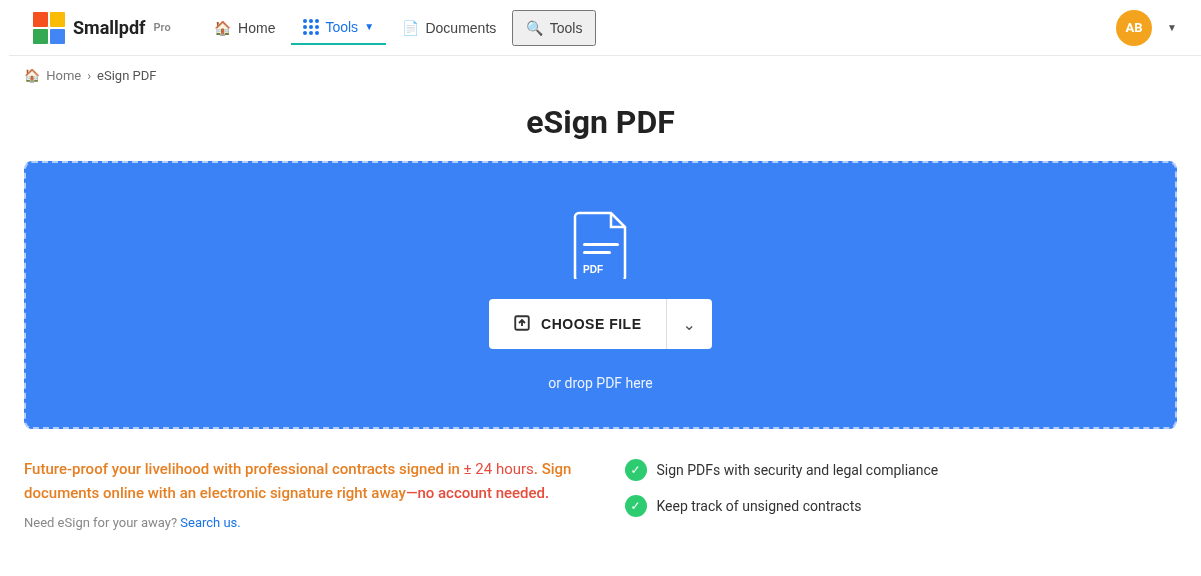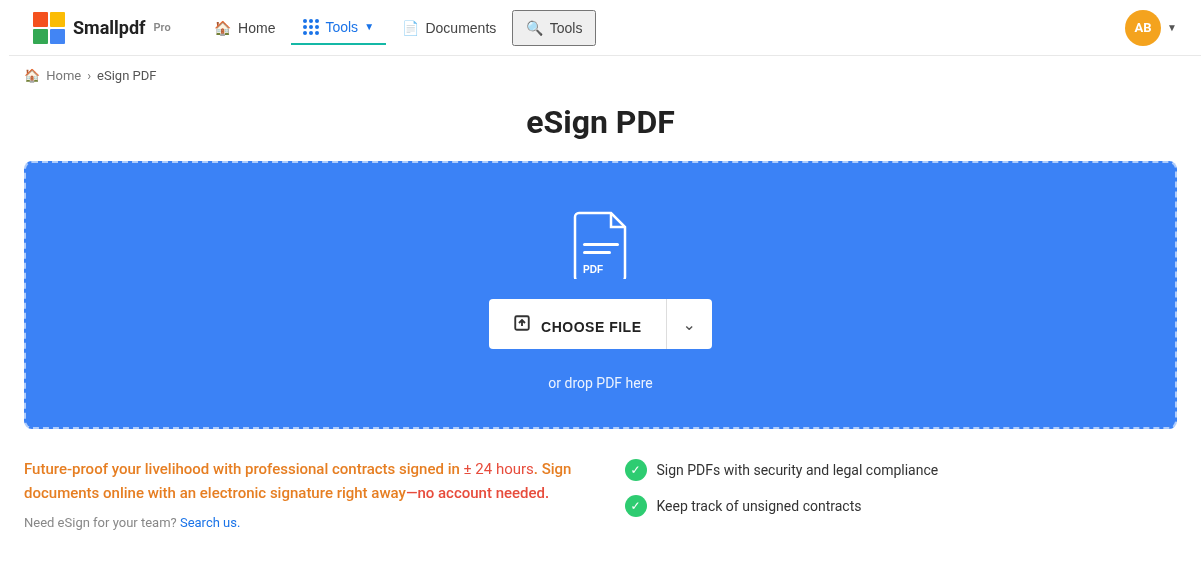--- a/index.html
+++ b/index.html
@@ -51,23 +51,23 @@
       display: flex; flex-direction: column; align-items: center;
       justify-content: center;
       padding: 48px 0 36px;
       cursor: pointer;
     }
     .pdf-icon-wrapper { margin-bottom: 16px; }
 
     
     .choose-file-row { display: flex; align-items: center; gap: 0; }
     .choose-file-btn {
-      display: flex; align-items: flex-end; gap: 10px;
+      display: flex; align-items: center; gap: 10px;
       background: #fff; border: none; border-radius: 4px 0 0 4px;
-      padding: 14px 24px; font-size: 14px; font-weight: 700; letter-spacing: 0.5px;
+      padding: 2px 24px; font-size: 14px; font-weight: 700; letter-spacing: 0.5px;
       color: #222; cursor: pointer; height: 50px;
     }
     .choose-file-divider { width: 1px; height: 50px; background: #ddd; }
     .choose-file-dropdown {
       background: #fff; border: none; border-radius: 0 4px 4px 0;
       padding: 0 16px; height: 50px; cursor: pointer; font-size: 16px; color: #555;
       display: flex; align-items: center;
     }
     .drop-hint {
       margin-top: 26px; font-size: 14px; color: rgba(255,255,255,0.9);
@@ -144,21 +144,21 @@
       <span>📄</span>
       <span>Documents</span>
     </button>
 
     <button class="nav-search">
       <span>🔍</span>
       <span>Tools</span>
     </button>
   </div>
 
-  <div style="display:flex;align-items:center;gap:4px;">
+  <div style="display:flex;align-items:center;gap:13px;">
     <div class="nav-avatar">
       <span>AB</span>
     </div>
     <span class="nav-avatar-chevron">▼</span>
   </div>
 </nav>
 
 <div class="breadcrumb">
   <span>🏠</span>
   <a href="#">Home</a>
@@ -200,21 +200,21 @@
     <p class="drop-hint">or drop PDF here</p>
   </div>
 </div>
 
 <div class="info-section">
   <div class="info-left">
     <p class="info-text">
       <span class="highlight-orange">Future-proof your livelihood with professional contracts signed in</span><span class="highlight-red"> ± 24 hours</span><span class="highlight-orange">. Sign documents online with an electronic signature right away</span><span class="highlight-link">—no account needed.</span>
     </p>
     <p class="need-esign">
-      <span>Need eSign for your team?</span>
+      <span>Need eSign for your away?</span>
       <a href="#">Search us.</a>
     </p>
   </div>
 
   <div class="info-right">
     <div class="info-right-item">
       <div class="check-icon">✓</div>
       <span>Sign PDFs with security and legal compliance</span>
     </div>
     <div class="info-right-item">

